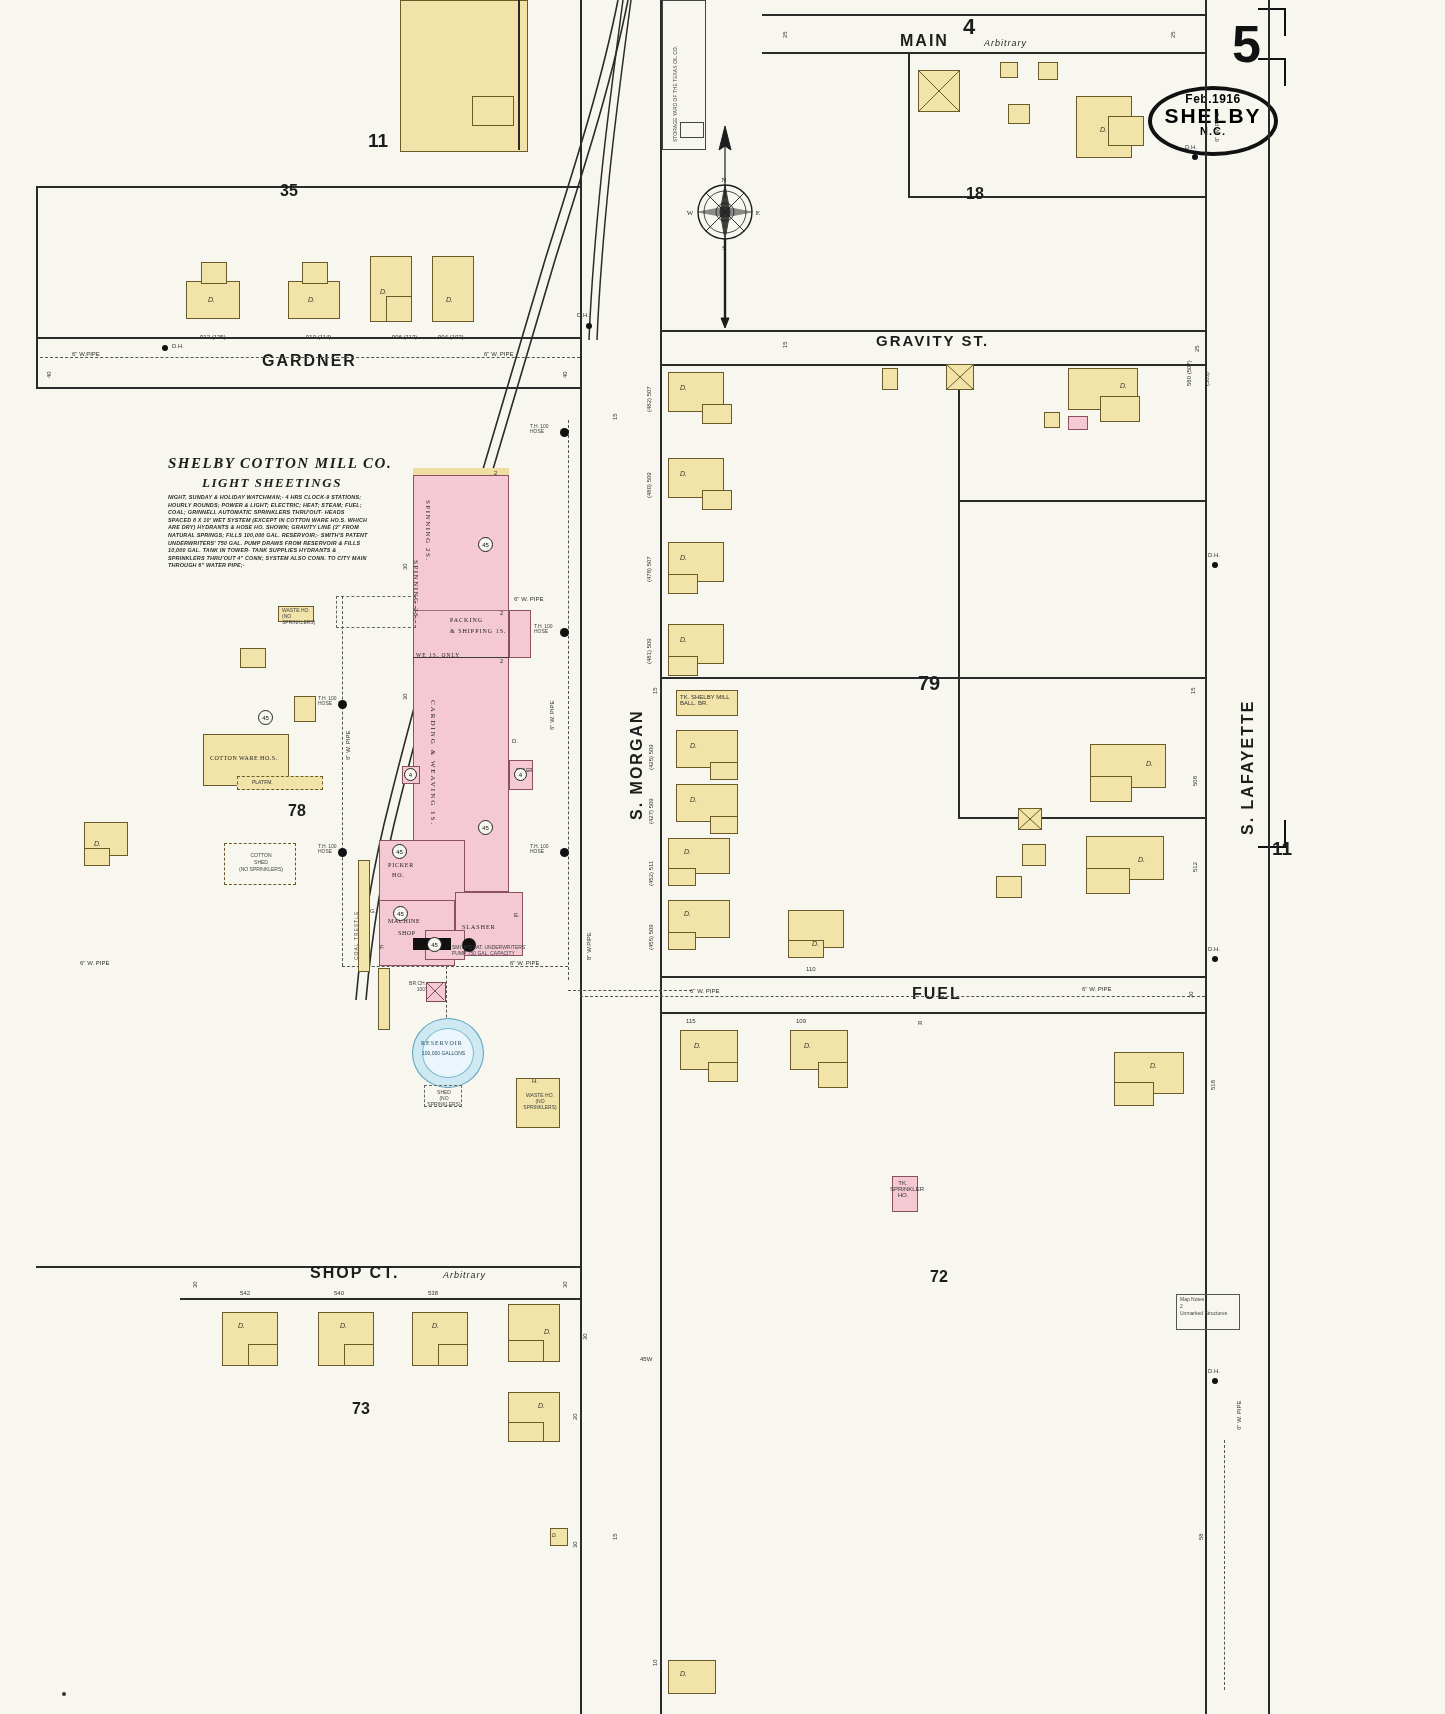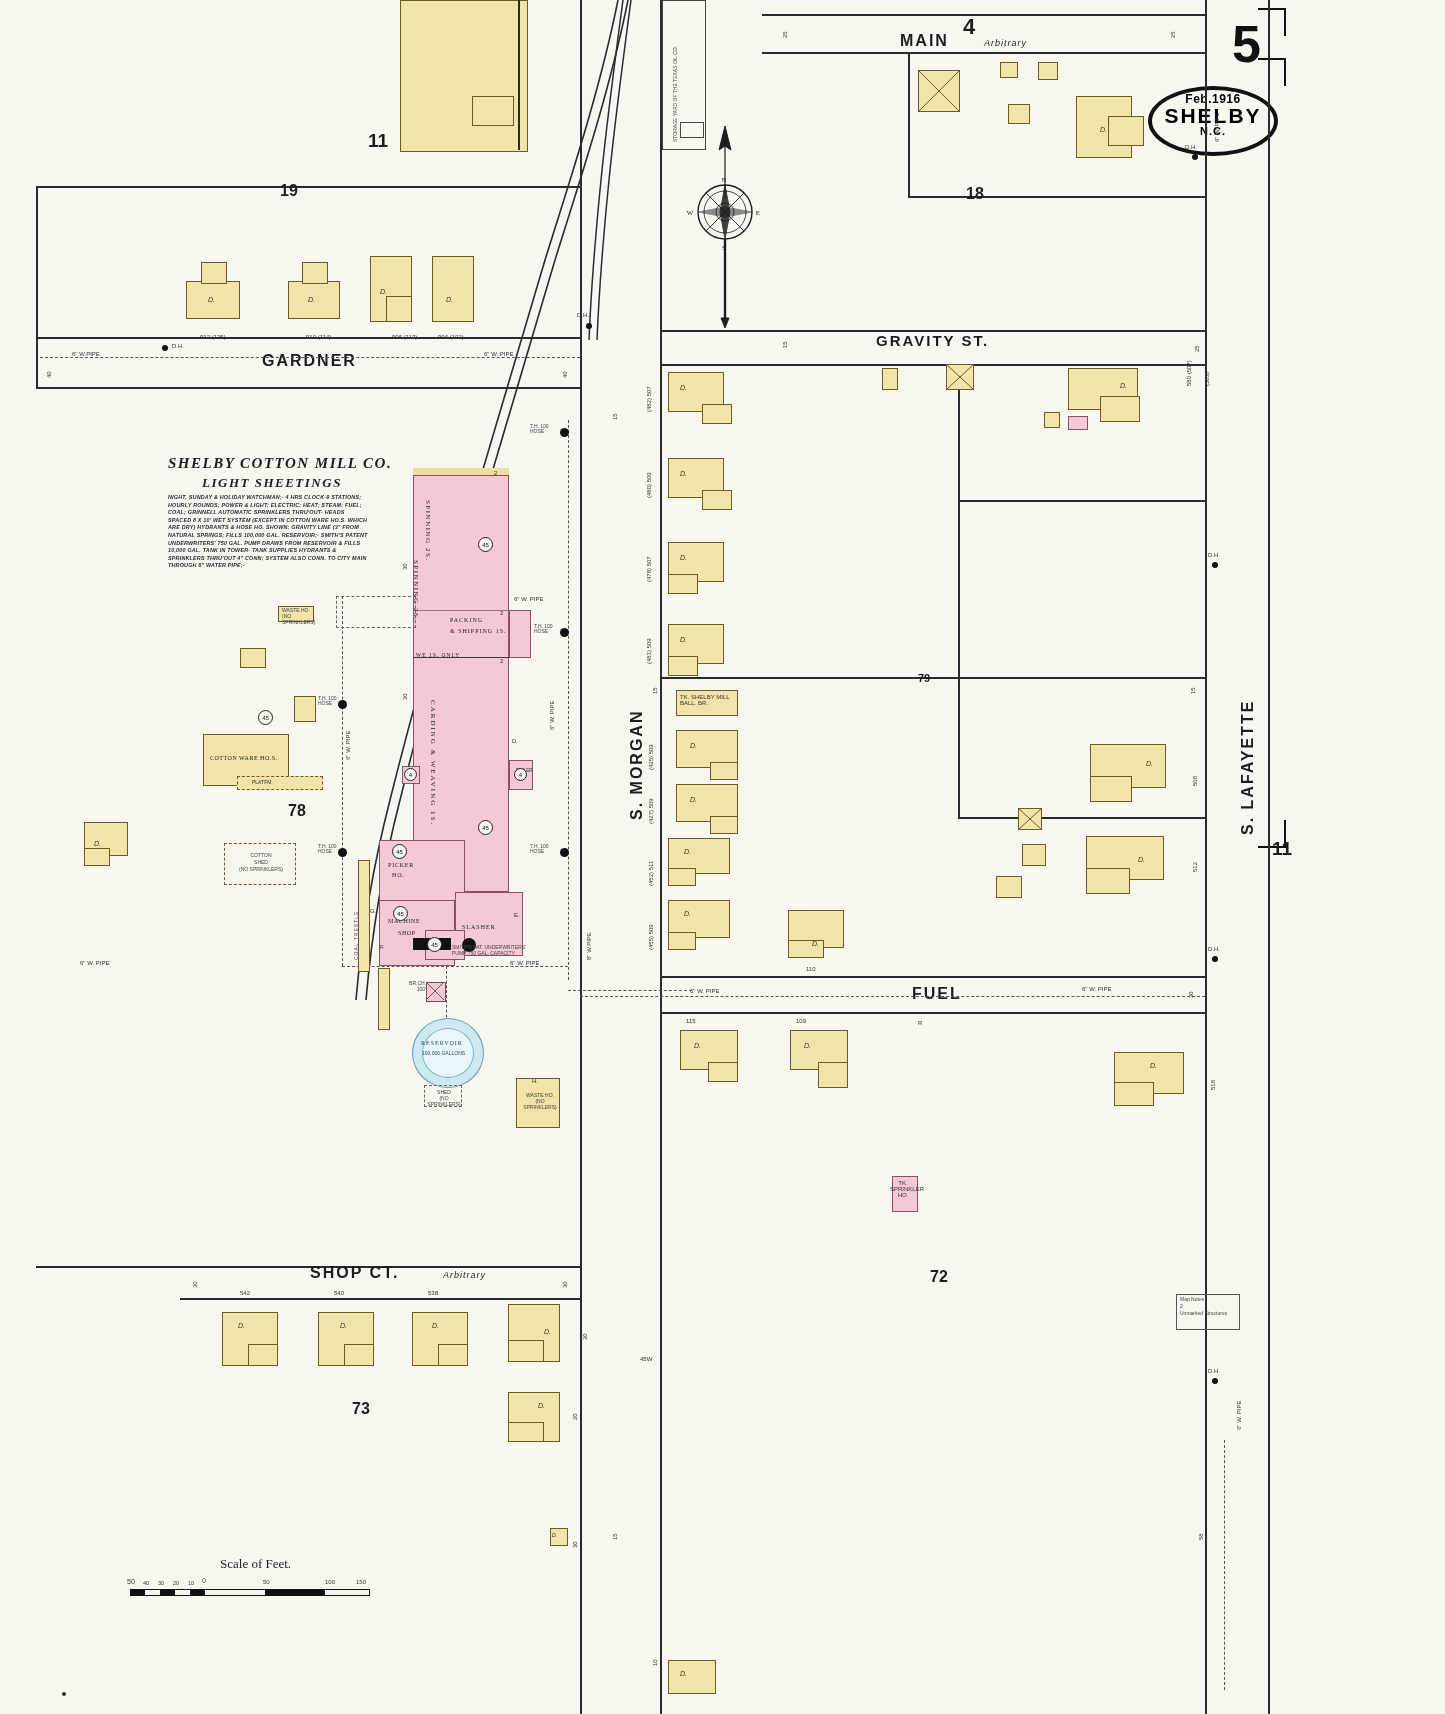--- a/index.html
+++ b/index.html
@@ -114,23 +114,23 @@
 
   <div class="txt street rot90" style="left:628px;top:820px;font-size:16px;">S. MORGAN</div>
   <div class="txt street rot90" style="left:1239px;top:835px;font-size:16px;">S. LAFAYETTE</div>
 
   <div class="txt street" style="left:912px;top:985px;font-size:16px;">FUEL</div>
 
   <div class="txt street" style="left:310px;top:1264px;font-size:16px;">SHOP    CT.</div>
   <div class="txt italic" style="left:443px;top:1270px;font-size:9px;letter-spacing:1px;">Arbitrary</div>
 
   <div class="txt blocknum" style="left:368px;top:130px;font-size:19px;">11</div>
-  <div class="txt blocknum" style="left:280px;top:182px;font-size:16px;">19</div>
+  <div class="txt blocknum" style="left:280px;top:182px;font-size:16px;">35</div>
   <div class="txt blocknum" style="left:966px;top:185px;font-size:16px;">18</div>
-  <div class="txt blocknum" style="left:918px;top:672px;font-size:11px;">79</div>
+  <div class="txt blocknum" style="left:918px;top:672px;font-size:20px;">79</div>
   <div class="txt blocknum" style="left:288px;top:802px;font-size:16px;">78</div>
   <div class="txt blocknum" style="left:930px;top:1268px;font-size:16px;">72</div>
   <div class="txt blocknum" style="left:352px;top:1400px;font-size:16px;">73</div>
   <div class="txt blocknum" style="left:1272px;top:838px;font-size:19px;">11</div>
 
   <div class="bldg" style="left:400px;top:0px;width:128px;height:152px;"></div>
   <div class="abs" style="left:472px;top:96px;width:40px;height:28px;border:1.2px solid #6b5a2a;"></div>
   <div class="ln vline" style="left:518px;top:0px;height:150px;"></div>
 
   <div class="bldg" style="left:186px;top:281px;width:54px;height:38px;"></div>
@@ -487,33 +487,15 @@
   <div class="txt tiny rot90" style="left:562px;top:1288px;">30</div>
   <div class="txt tiny rot90" style="left:582px;top:1340px;">30</div>
   <div class="txt tiny rot90" style="left:572px;top:1420px;">20</div>
   <div class="txt tiny rot90" style="left:572px;top:1548px;">30</div>
   <div class="txt tiny rot90" style="left:612px;top:420px;">15</div>
   <div class="txt tiny rot90" style="left:612px;top:1540px;">15</div>
   <div class="txt tiny rot90" style="left:46px;top:378px;">40</div>
   <div class="txt tiny rot90" style="left:562px;top:378px;">40</div>
   <div class="txt tiny" style="left:640px;top:1356px;">45W</div>
 
-  <div class="scale-wrap" style="left:120px;top:1560px;width:260px;height:60px;">
-    <div class="txt" style="left:100px;top:-4px;font-size:13px;font-family:'Liberation Serif',serif;">Scale of Feet.</div>
-    <div class="txt tiny" style="left:7px;top:18px;font-size:7px;">50</div>
-    <div class="txt tiny" style="left:23px;top:20px;font-size:5.5px;">40</div>
-    <div class="txt tiny" style="left:38px;top:20px;font-size:5.5px;">30</div>
-    <div class="txt tiny" style="left:53px;top:20px;font-size:5.5px;">20</div>
-    <div class="txt tiny" style="left:68px;top:20px;font-size:5.5px;">10</div>
-    <div class="txt tiny" style="left:82px;top:17px;font-size:7px;">0</div>
-    <div class="txt tiny" style="left:143px;top:19px;font-size:6px;">50</div>
-    <div class="txt tiny" style="left:205px;top:19px;font-size:6px;">100</div>
-    <div class="txt tiny" style="left:236px;top:19px;font-size:6px;">150</div>
-
-    <div class="sbar" style="left:10px;top:29px;width:240px;"></div>
-    <div class="sblk" style="left:10px;top:29px;width:15px;"></div>
-    <div class="sblk" style="left:40px;top:29px;width:15px;"></div>
-    <div class="sblk" style="left:70px;top:29px;width:15px;"></div>
-    <div class="sblk" style="left:145px;top:29px;width:60px;"></div>
-  </div>
 
   <div class="abs" style="left:62px;top:1692px;width:4px;height:4px;border-radius:50%;background:#333;"></div>
 </div>
 
 </body></html>

